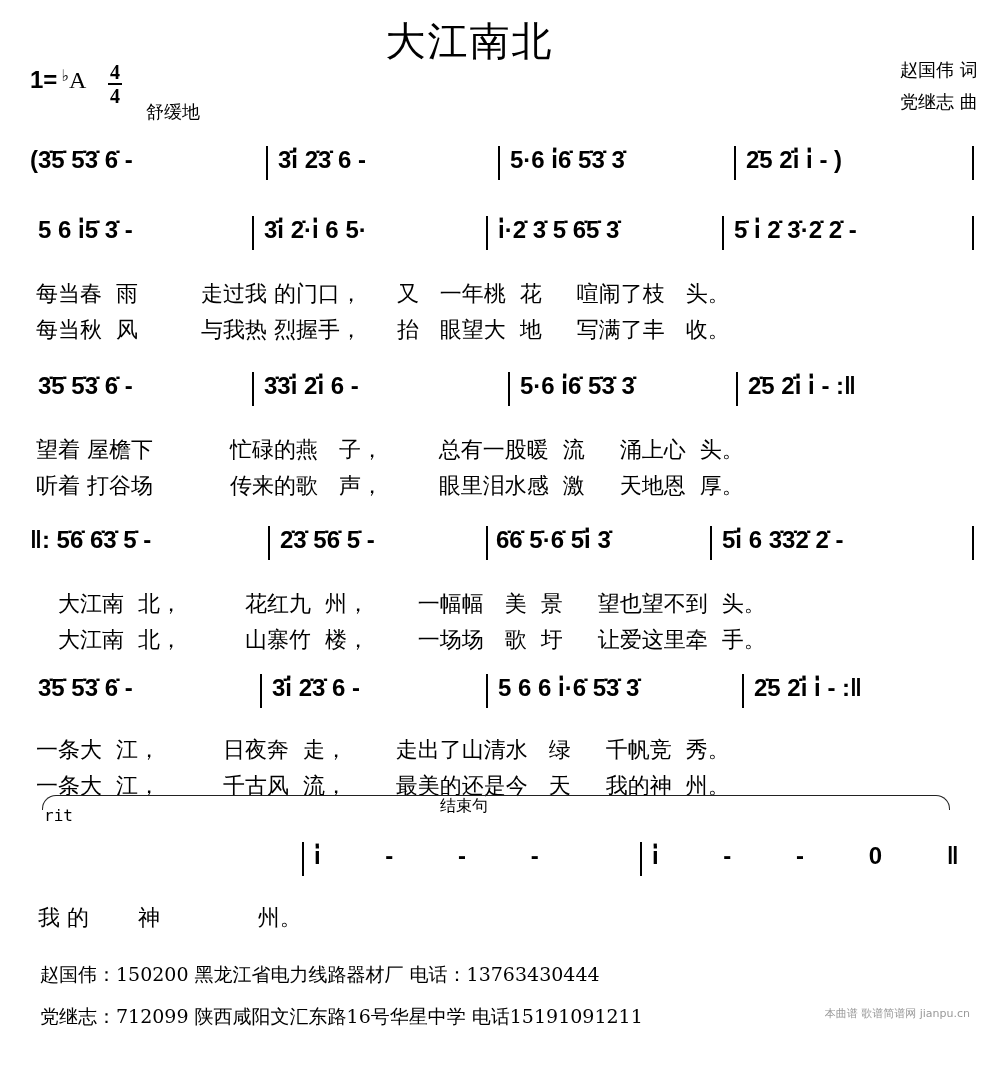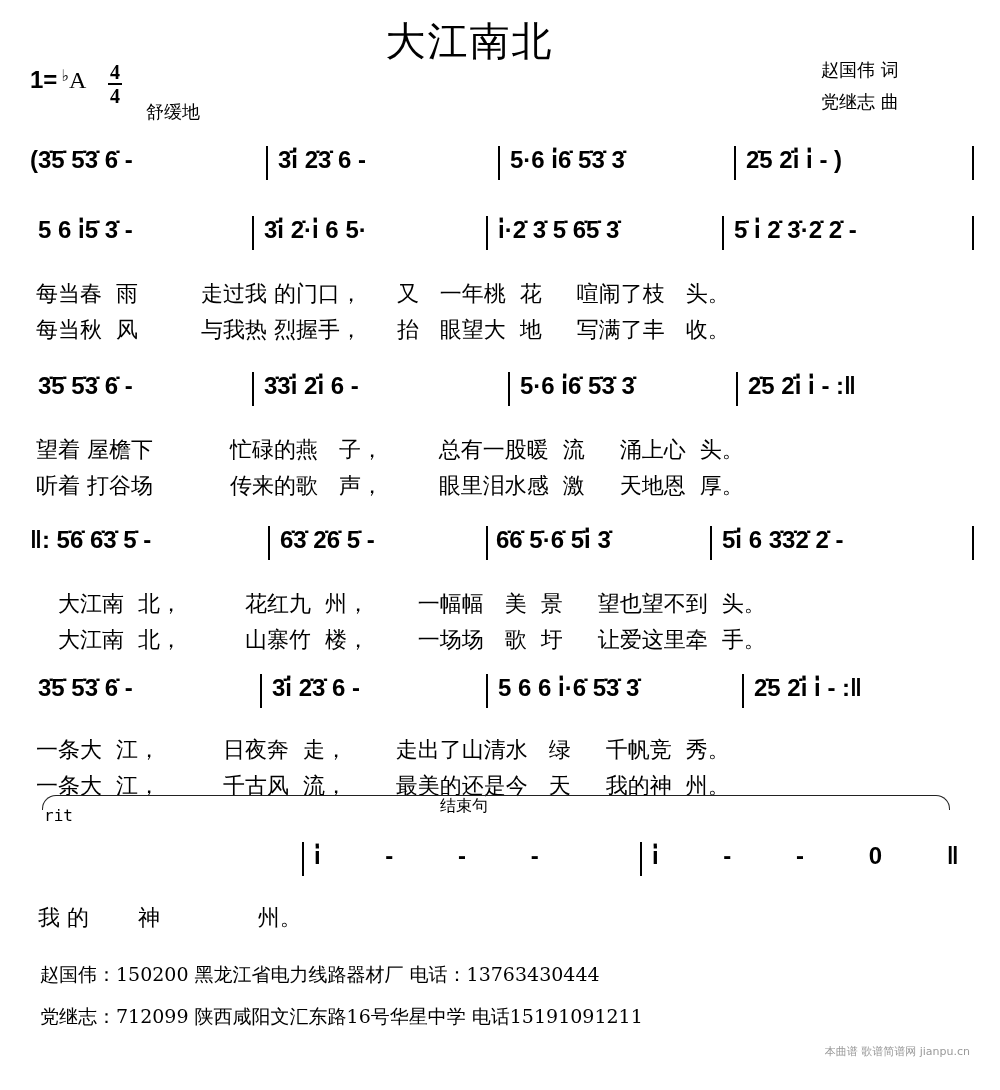--- a/index.html
+++ b/index.html
@@ -5,28 +5,28 @@
   html,body{margin:0;padding:0;background:#fff;}
   body{width:1000px;height:1090px;position:relative;overflow:hidden;font-family:"DejaVu Sans",sans-serif;color:#000;}
   .abs{position:absolute;}
   .title{left:0;width:939px;top:14px;text-align:center;font-size:40px;font-family:"DejaVu Serif",serif;letter-spacing:2px;}
   .key{left:30px;top:66px;font-size:24px;font-weight:bold;font-family:"Liberation Sans",sans-serif;}
   .key .flat{font-size:16px;vertical-align:top;font-weight:normal;margin-left:4px;}
   .key .A{font-family:"Liberation Serif",serif;font-weight:normal;}
   .meter{left:108px;top:62px;font-size:20px;font-weight:bold;line-height:20px;text-align:center;font-family:"Liberation Serif",serif;}
   .meter .bar{width:14px;height:2px;background:#000;margin:1px auto;}
   .tempo{left:146px;top:100px;font-size:18px;}
-  .credit{left:821px;font-size:18px;text-align:center;}
+  .credit{left:900px;font-size:18px;text-align:center;}
   .staff{position:absolute;left:0;width:824px;height:40px;}
   .note-row{position:absolute;left:30px;right:20px;top:0;height:40px;font-family:"Liberation Sans",sans-serif;font-weight:bold;font-size:24px;white-space:pre;}
   .note-row span{position:absolute;top:6px;}
   .barline{position:absolute;width:2px;background:#000;height:34px;top:4px;}
   .lyr{position:absolute;font-size:22px;white-space:pre;margin-top:11px;}
   .foot{left:40px;font-size:19px;font-family:"DejaVu Serif",serif;}
-  .wm{right:30px;top:1044px;font-size:11px;color:#999;}
+  .wm{right:30px;top:1006px;font-size:11px;color:#999;}
   .rit{left:44px;top:806px;font-size:16px;font-family:"DejaVu Sans Mono",monospace;}
   .endlabel{left:440px;top:796px;font-size:16px;}
   .bracket{left:42px;top:795px;width:906px;height:14px;border-top:1.5px solid #222;border-left:1.5px solid #222;border-right:1.5px solid #222;border-radius:14px 14px 0 0;}
 </style>
 </head>
 <body>
 
 <div class="abs title">大江南北</div>
 
 <div class="abs key">
@@ -80,21 +80,21 @@
     <span style="left:718px">2̇5 2̇i̇ i̇ - :‖</span>
   </div>
 </div>
 <div class="lyr" style="left:36px;top:424px">望着 屋檐下           忙碌的燕   子，        总有一股暖  流     涌上心  头。</div>
 <div class="lyr" style="left:36px;top:460px">听着 打谷场           传来的歌   声，        眼里泪水感  激     天地恩  厚。</div>
 
 <div class="staff" style="top:520px">
   <div class="note-row">
     <span style="left:0">‖: 5̇6̇ 6̇3̇ 5̇ -</span>
     <span class="barline" style="left:238px"></span>
-    <span style="left:250px">6̇3̇ 2̇6̇ 5̇ -</span>
+    <span style="left:250px">2̇3̇ 5̇6̇ 5̇ -</span>
     <span class="barline" style="left:456px"></span>
     <span style="left:466px">6̇6̇ 5̇·6̇ 5̇i̇ 3̇</span>
     <span class="barline" style="left:680px"></span>
     <span style="left:692px">5̇i̇ 6 3̇3̇2̇ 2̇ -</span>
     <span class="barline" style="left:942px"></span>
   </div>
 </div>
 <div class="lyr" style="left:58px;top:578px">大江南  北，         花红九  州，       一幅幅   美  景     望也望不到  头。</div>
 <div class="lyr" style="left:58px;top:614px">大江南  北，         山寨竹  楼，       一场场   歌  圩     让爱这里牵  手。</div>
 

